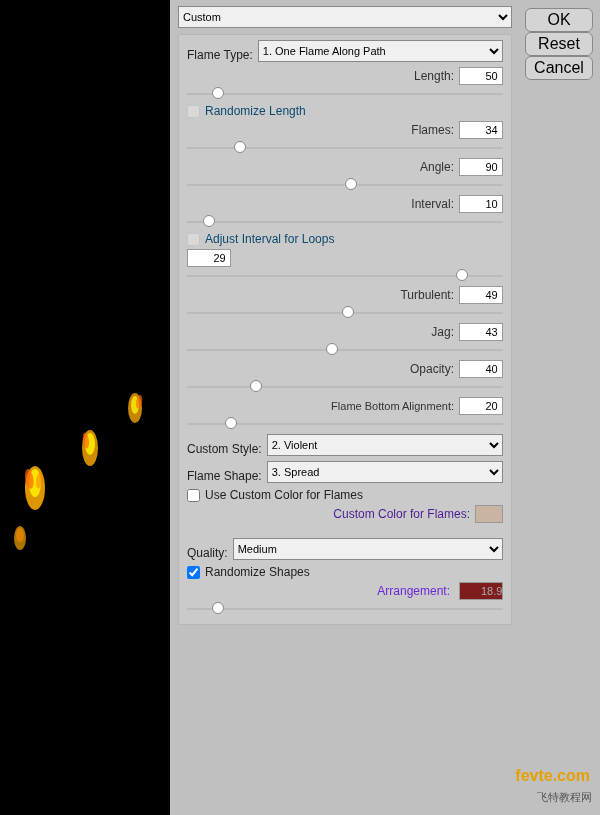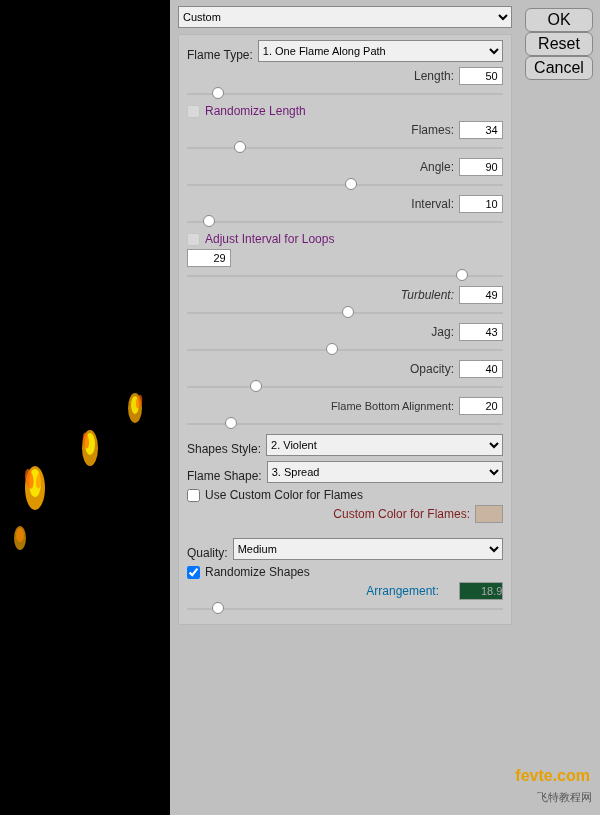--- a/index.html
+++ b/index.html
@@ -94,21 +94,21 @@
     .row-input {
       width: 44px;
       height: 18px;
       font-size: 11px;
       border: 1px solid #999;
       background: #fff;
       text-align: center;
       padding-left: 21px;
     }
     .row-input.disabled-input {
-      background: #14532d;
+      background: #7f1d1d;
       color: #aaa;
     }
 
     .slider-container {
       height: 14px;
       position: relative;
       margin-bottom: 3px;
     }
     .slider-line {
       position: absolute;
@@ -153,21 +153,21 @@
       background: #f0f0f0;
       border: 1px solid #888;
     }
 
     .cb-row {
       display: flex;
       align-items: center;
       margin: 3px 0;
     }
     .cb-row input { margin-right: 5px; }
-    .cb-row.grayed label { color: #701a75; }
+    .cb-row.grayed label { color: #0c4a6e; }
     .cb-row.grayed input { opacity: 0.5; }
   </style>
 </head>
 <body>
 
 <div class="preview-panel">
   <svg class="flame-svg" viewBox="0 0 160 400">
 
     <g transform="translate(30, 280)">
       <ellipse cx="0" cy="0" rx="10" ry="22" fill="#f5a500" opacity="0.9"></ellipse>
@@ -260,21 +260,21 @@
 
     <div class="row">
       <input class="row-input" type="text" value="29" style="">
     </div>
     <div class="slider-container">
       <div class="slider-line"></div>
       <div class="thumb" style="left:85%;"></div>
     </div>
 
     <div class="row">
-      <span class="row-label" style="flex:1; text-align:right; margin-right:5px;font-style:italic;">Turbulent:</span>
+      <span class="row-label" style="flex:1; text-align:right; margin-right:5px;">Turbulent:</span>
       <input class="row-input" type="text" value="49" style="">
     </div>
     <div class="slider-container">
       <div class="slider-line"></div>
       <div class="thumb" style="left:49%;"></div>
     </div>
 
     <div class="row">
       <span class="row-label" style="flex:1; text-align:right; margin-right:5px;">Jag:</span>
       <input class="row-input" type="text" value="43" style="">
@@ -296,57 +296,57 @@
     <div class="row">
       <span class="row-label" style="flex:1; text-align:right; margin-right:5px; font-size:11px;">Flame Bottom Alignment:</span>
       <input class="row-input" type="text" value="20" style="">
     </div>
     <div class="slider-container">
       <div class="slider-line"></div>
       <div class="thumb" style="left:12%;"></div>
     </div>
 
     <div class="flame-type-row" style="margin-top:3px;">
-      <span class="flame-type-label">Shapes Style:</span>
+      <span class="flame-type-label">Custom Style:</span>
       <select class="flame-type-select">
         <option>2. Violent</option>
       </select>
     </div>
 
     <div class="flame-type-row">
       <span class="flame-type-label">Flame Shape:</span>
       <select class="flame-type-select">
         <option>3. Spread</option>
       </select>
     </div>
 
     <div class="cb-row">
       <input type="checkbox" style="">
       <label>Use Custom Color for Flames</label>
     </div>
 
     <div class="row">
-      <span class="row-label" style="flex:1; text-align:right; margin-right:5px; color:#7f1d1d;">Custom Color for Flames:</span>
+      <span class="row-label" style="flex:1; text-align:right; margin-right:5px; color:#4c1d95;">Custom Color for Flames:</span>
       <div class="color-swatch" style="background:#c8b4a0;"></div>
     </div>
 
     <div class="flame-type-row" style="margin-top:15px;">
       <span class="flame-type-label">Quality:</span>
       <select class="flame-type-select">
         <option>Medium</option>
       </select>
     </div>
 
     <div class="cb-row">
       <input type="checkbox" checked="" style="">
       <label>Randomize Shapes</label>
     </div>
 
     <div class="row">
-      <span class="row-label" style="flex:1; text-align:right; margin-right:20px; color:#0369a1;">Arrangement:</span>
+      <span class="row-label" style="flex:1; text-align:right; margin-right:9px; color:#6d28d9;">Arrangement:</span>
       <input class="row-input disabled-input" type="text" value="18.9" style="">
     </div>
     <div class="slider-container">
       <div class="slider-line"></div>
       <div class="thumb" style="left:8%;"></div>
     </div>
 
   </div>
 </div>
 

